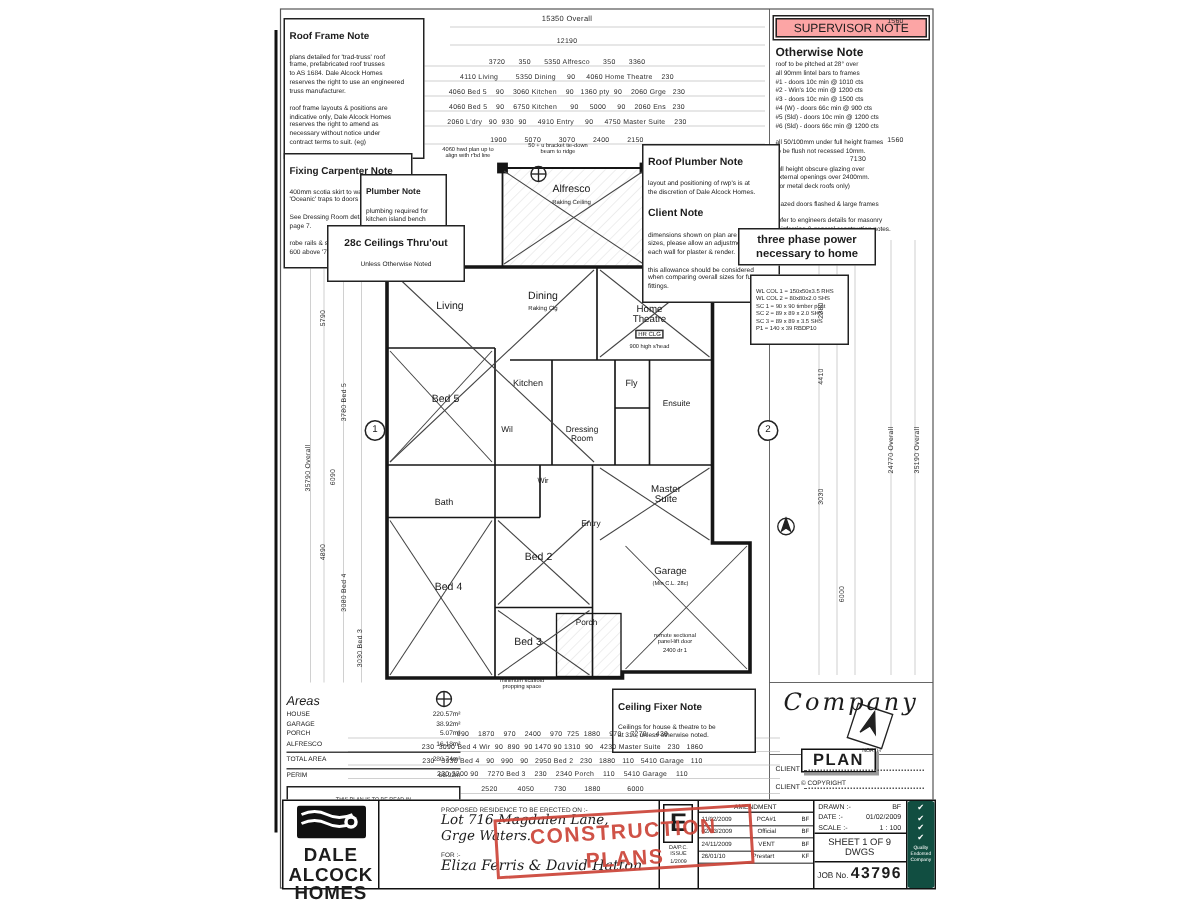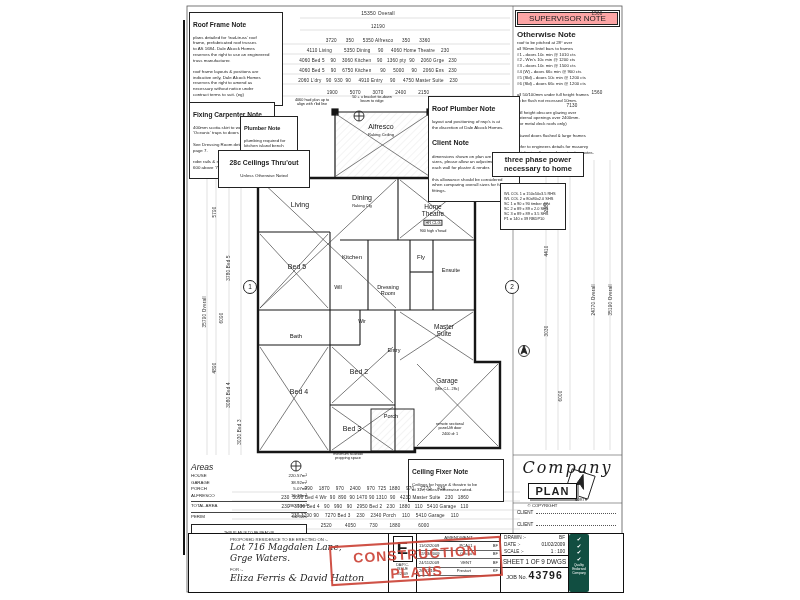--- a/index.html
+++ b/index.html
@@ -293,21 +293,21 @@
     </div>
   <div class="note" style="position:static;margin-top:3px;font-size:3.6px;text-align:center;">
     <div>THIS PLAN IS TO BE READ IN
 CONJUNCTION WITH ANY DALE ALCOCK
 ATTACHED SPECIFICATION &amp; ADDENDA</div>
   </div>
 </div>
 
 <div class="abs" style="left:517px;top:458px;width:101px;">
   <div class="plan-name" style="text-align:center;">Company</div>
-  <div style="display:flex;align-items:flex-start;justify-content:center;margin-top:4px;padding:0 4px;">
+  <div style="display:flex;align-items:flex-start;justify-content:flex-end;margin-top:20px;padding:0 4px;">
     <div>
       <span class="plan-box">PLAN</span>
       <div style="font-size:4.3px;margin-top:4px;">© COPYRIGHT</div>
     </div>
     <div style="width:30px;height:30px;"></div>
   </div>
 </div>
 <div class="abs" style="left:517px;top:506px;width:101px;">
   <div class="sign-row">
       <span>CLIENT</span>
@@ -317,20 +317,32 @@
       <span>CLIENT</span>
       <span class="dots"></span>
     </div>
   <div class="sign-row" style="margin-top:3px">
       <span>BUILDER</span>
       <span class="dots"></span>
     </div>
 </div>
 
 <div class="tb">
+  <div class="cell logo-cell">
+    <svg width="46" height="22" style="margin-top:3px">
+      <rect x="0" y="0" width="46" height="22" rx="2" fill="#111"></rect>
+      <path d="M3,6 Q12,2 20,6 T37,6" stroke="#fff" stroke-width="2" fill="none"></path>
+      <path d="M3,12 Q12,8 20,12 T37,12" stroke="#fff" stroke-width="2" fill="none"></path>
+      <circle cx="36" cy="11" r="4.5" fill="#fff"></circle>
+        <circle cx="36" cy="11" r="2.2" fill="#111"></circle>
+    </svg>
+    <div class="logo-txt">DALE</div>
+    <div class="logo-txt">ALCOCK</div>
+    <div class="logo-txt">HOMES</div>
+  </div>
   <div class="cell desc-cell">
     <div class="micro">PROPOSED RESIDENCE TO BE ERECTED ON :-</div>
     <div class="hand">Lot 716 Magdalen Lane,</div>
     <div class="hand">Grge Waters.</div>
     <div class="micro" style="margin-top:2px">FOR :-</div>
     <div class="hand" style="font-size:9.5px">Eliza Ferris &amp; David Hatton</div>
   </div>
   <div class="cell e-cell">
     <div class="e-big">E</div>
     <div style="font-size:3.6px;line-height:1.25;white-space:pre-line;">DA/P.C.

